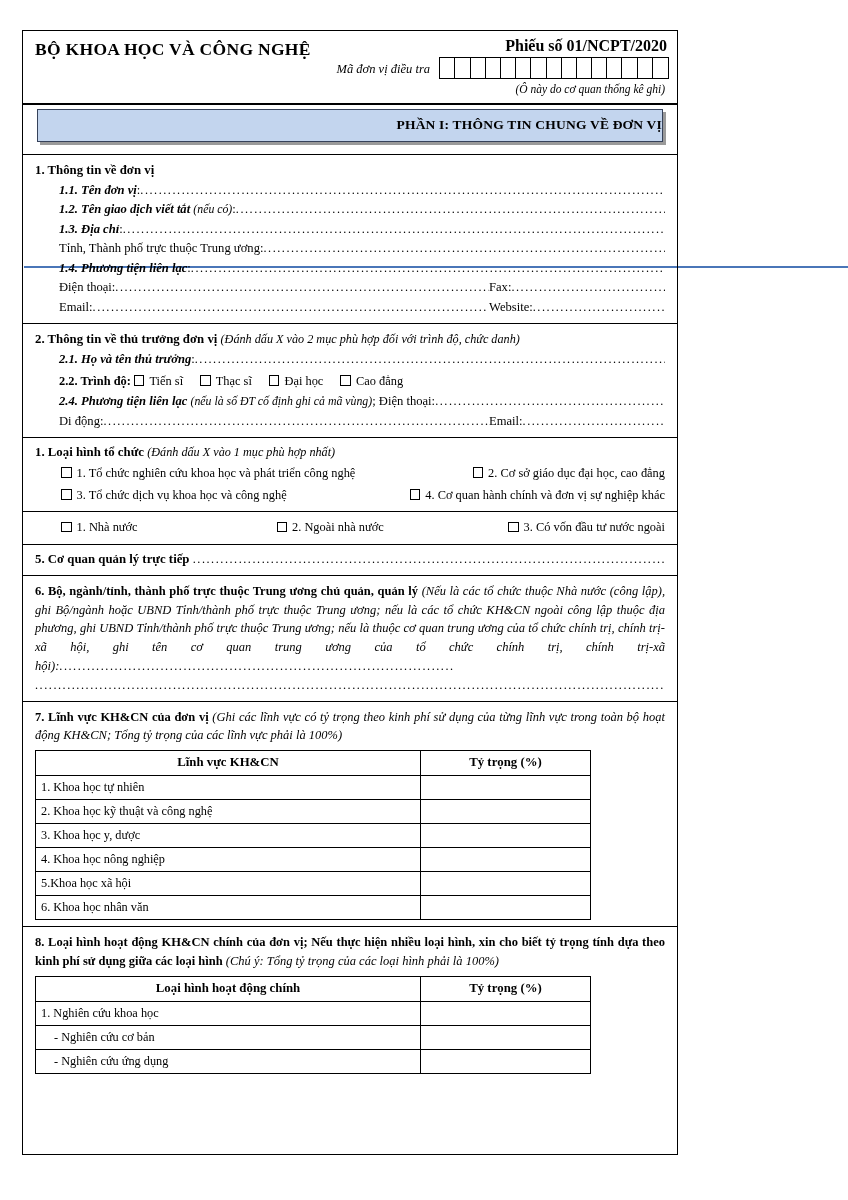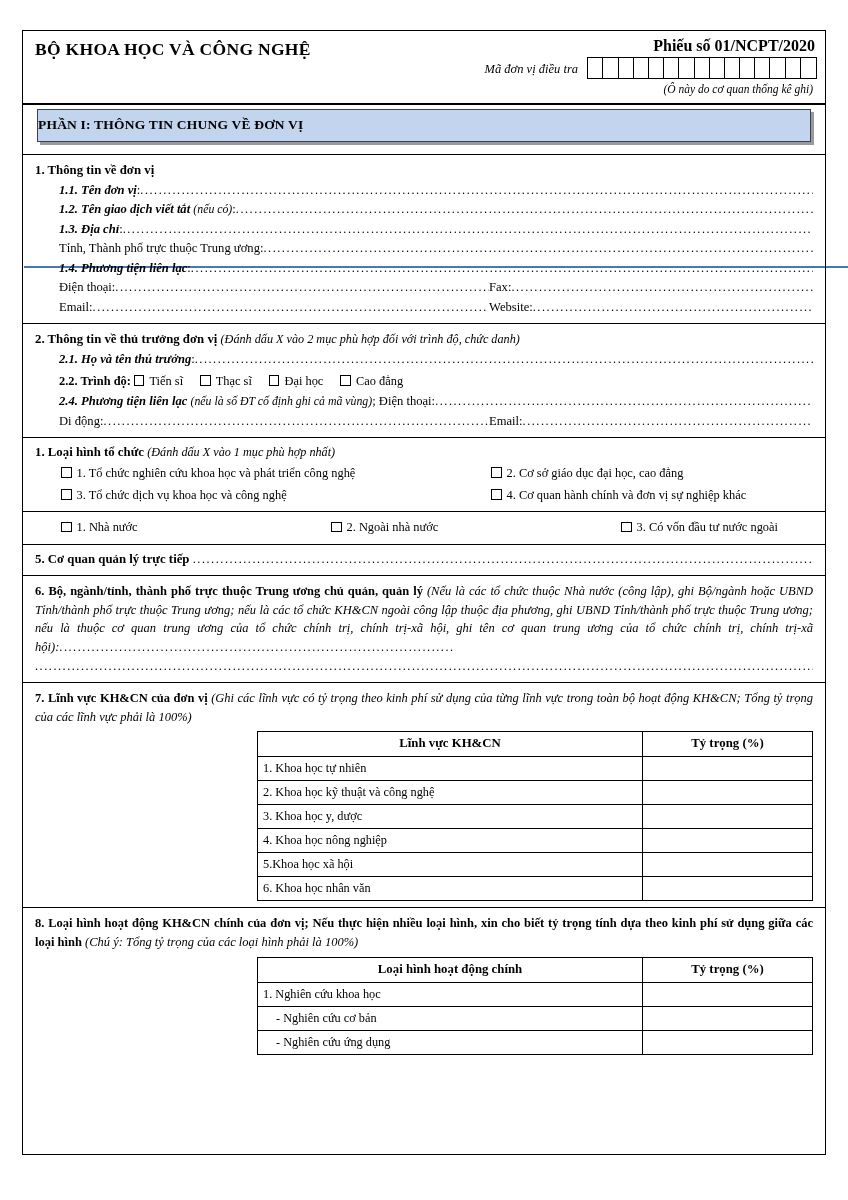--- a/index.html
+++ b/index.html
@@ -21,21 +21,21 @@
     left: 0; top: 0;
     width: 848px;
     height: 1200px;
   }
 
   
   .frame {
     position: absolute;
     left: 22px;
     top: 30px;
-    width: 804px;
+    width: 656px;
     height: 1125px;
     border: 1.6px solid #000;
     box-sizing: border-box;
   }
 
   .hrule {
     border-top: 1.4px solid #000;
     width: 100%;
   }
 
@@ -121,21 +121,21 @@
   }
 
   
   .banner-wrap {
     padding: 4px 14px 12px 14px;
   }
   .banner {
     background: #c3d5ee;
     border: 1.4px solid #36425a;
     box-shadow: 3px 3px 0 #9a9a9a;
-    text-align: left;
+    text-align: right;
     font-size: 13.5px;
     font-weight: bold;
     padding: 7px 0 8px 0;
     letter-spacing: 0.2px;
   }
 
   
   .sec {
     padding: 6px 12px 6px 12px;
     font-size: 12.6px;
@@ -217,21 +217,21 @@
     font-size: 12.5px;
     line-height: 1.5;
     text-align: justify;
   }
   .para b { font-weight: bold; }
   .para i { font-style: italic; }
 
   
   .tbl-wrap {
     display: flex;
-    justify-content: flex-end;
+    justify-content: flex-start;
     padding-top: 5px;
   }
   table.dt {
     border-collapse: collapse;
     width: 556px;
     font-size: 12.3px;
   }
   table.dt th, table.dt td {
     border: 1.1px solid #000;
     padding: 2px 5px;

